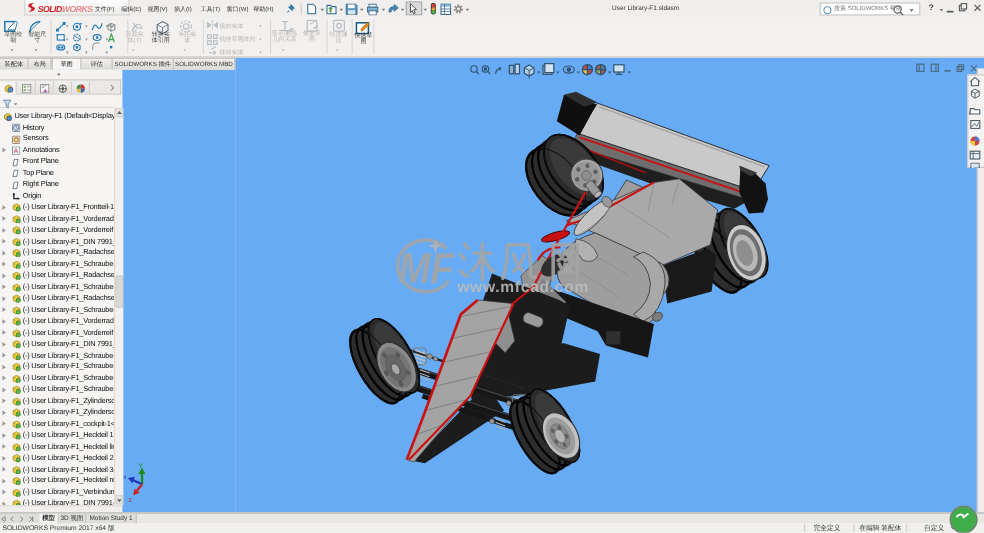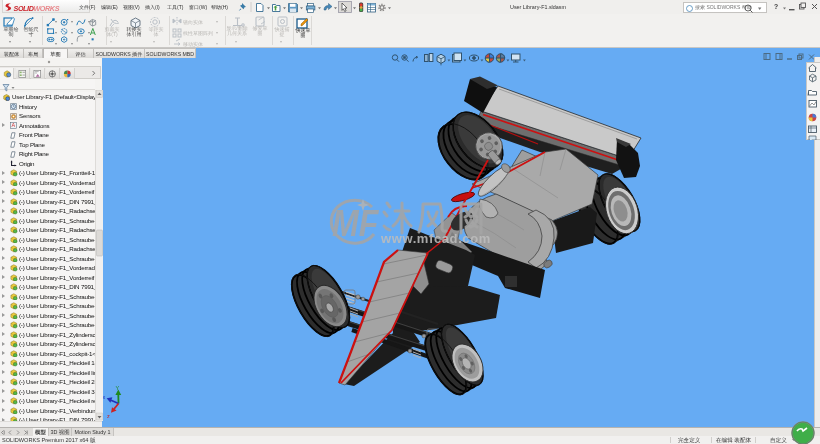--- a/index.html
+++ b/index.html
@@ -6,21 +6,21 @@
 html,body { width:820px; height:444px; overflow:hidden; font-family:"Liberation Sans", sans-serif; background:#fff;}
 #app { position:relative; width:820px; height:444px; background:#f1f0ef; }
 .abs { position:absolute; }
 
 
 #vp { left:196px; top:48px; width:624px; height:379px; background:#66abf3; }
 #vp2 { left:0; top:58px; width:196px; height:369px; background:#66abf3; }
 
 
 #titlebar { left:0; top:0; width:820px; height:14px; background:#f0efed; }
-#swlogo { left:2px; top:0; width:88px; height:13px; background:linear-gradient(#fefefe,#ebebea); border:1px solid #d8d6d3; border-top:none; }
+#swlogo { left:20px; top:0; width:88px; height:13px; background:linear-gradient(#fefefe,#ebebea); border:1px solid #d8d6d3; border-top:none; }
 .menu { top:4px; font-size:5px; color:#333; }
 #title { top:4px; left:463px; width:150px; text-align:center; font-size:5.4px; color:#333; }
 #searchbox { left:683px; top:1.5px; width:84px; height:11px; background:#fff; border:1px solid #c5c3c0; font-size:5px; color:#777; line-height:9px; padding-left:11px;}
 .winbtn { top:2px; font-size:7px; color:#444; font-family:"Liberation Mono",monospace;}
 
 
 #ribbon { left:0; top:14px; width:820px; height:34px; background:#f2f1ef; border-bottom:1px solid #c9c7c4; }
 .rsep { position:absolute; top:2px; width:1px; height:29px; background:#dbd9d6; }
 .rbtxt { position:absolute; font-size:5px; line-height:5.2px; color:#4a4a4a; text-align:center; white-space:pre; }
 .rbtxt.dis { color:#b9b7b4; }

